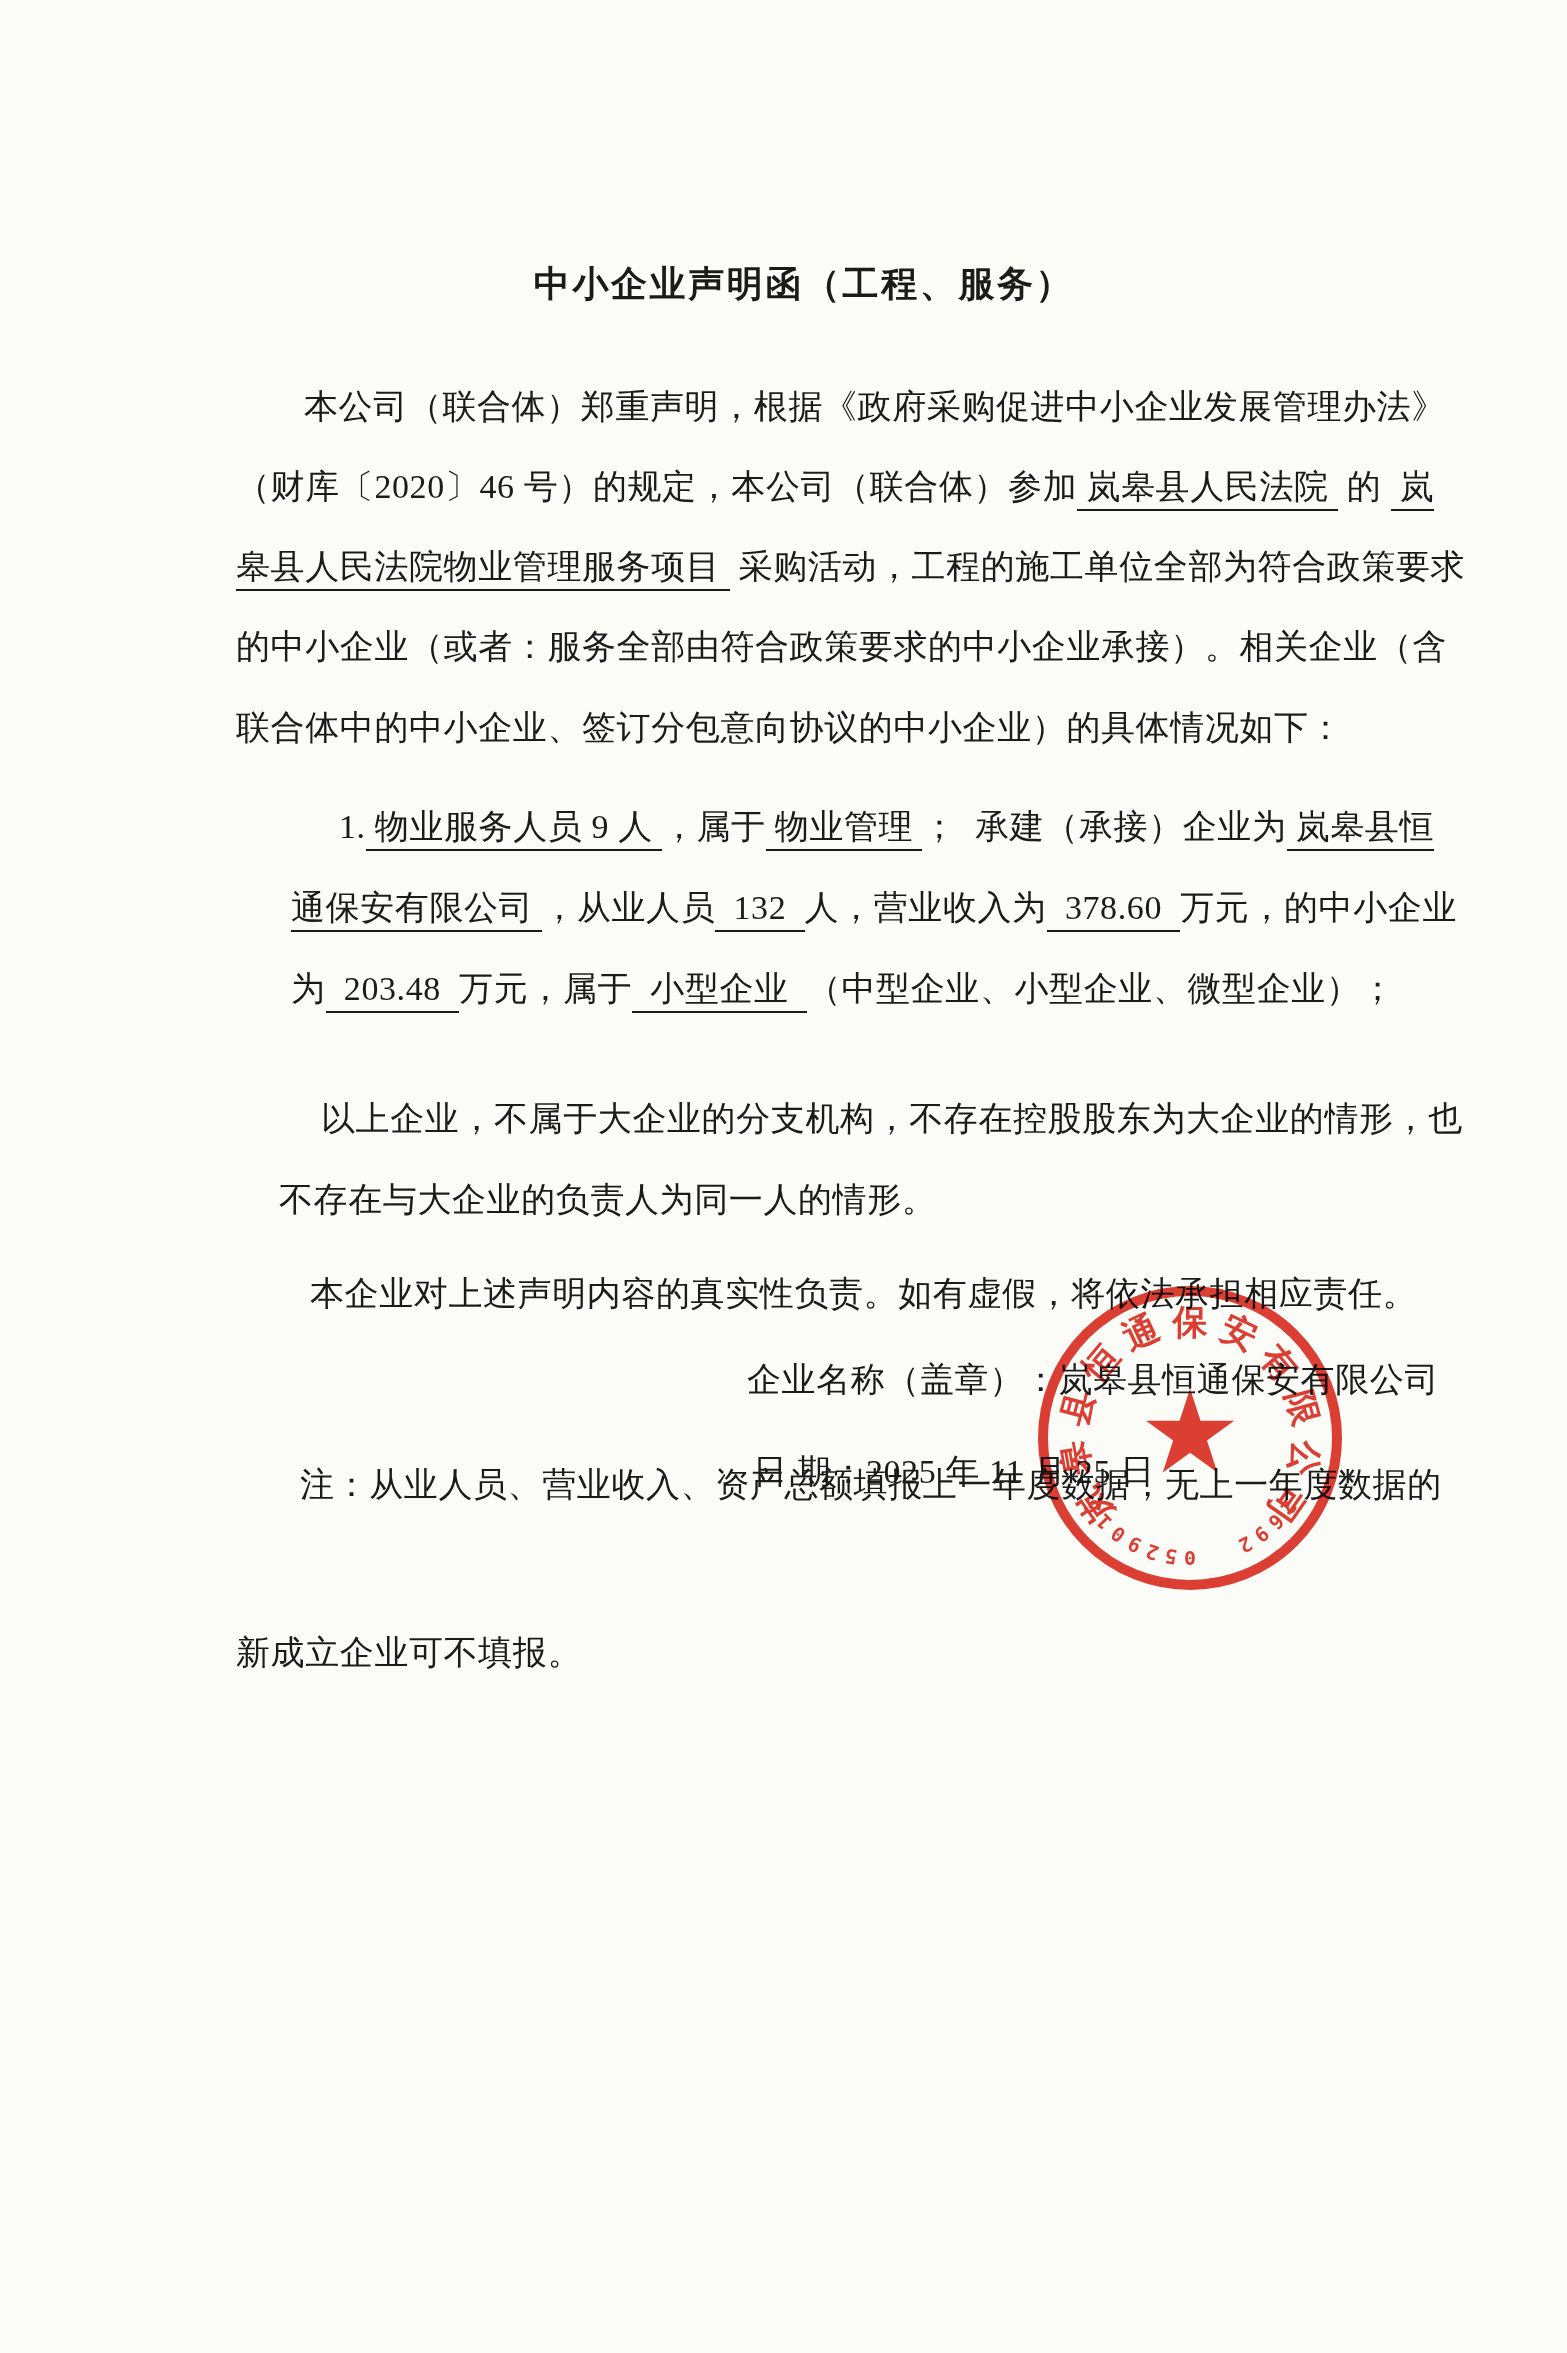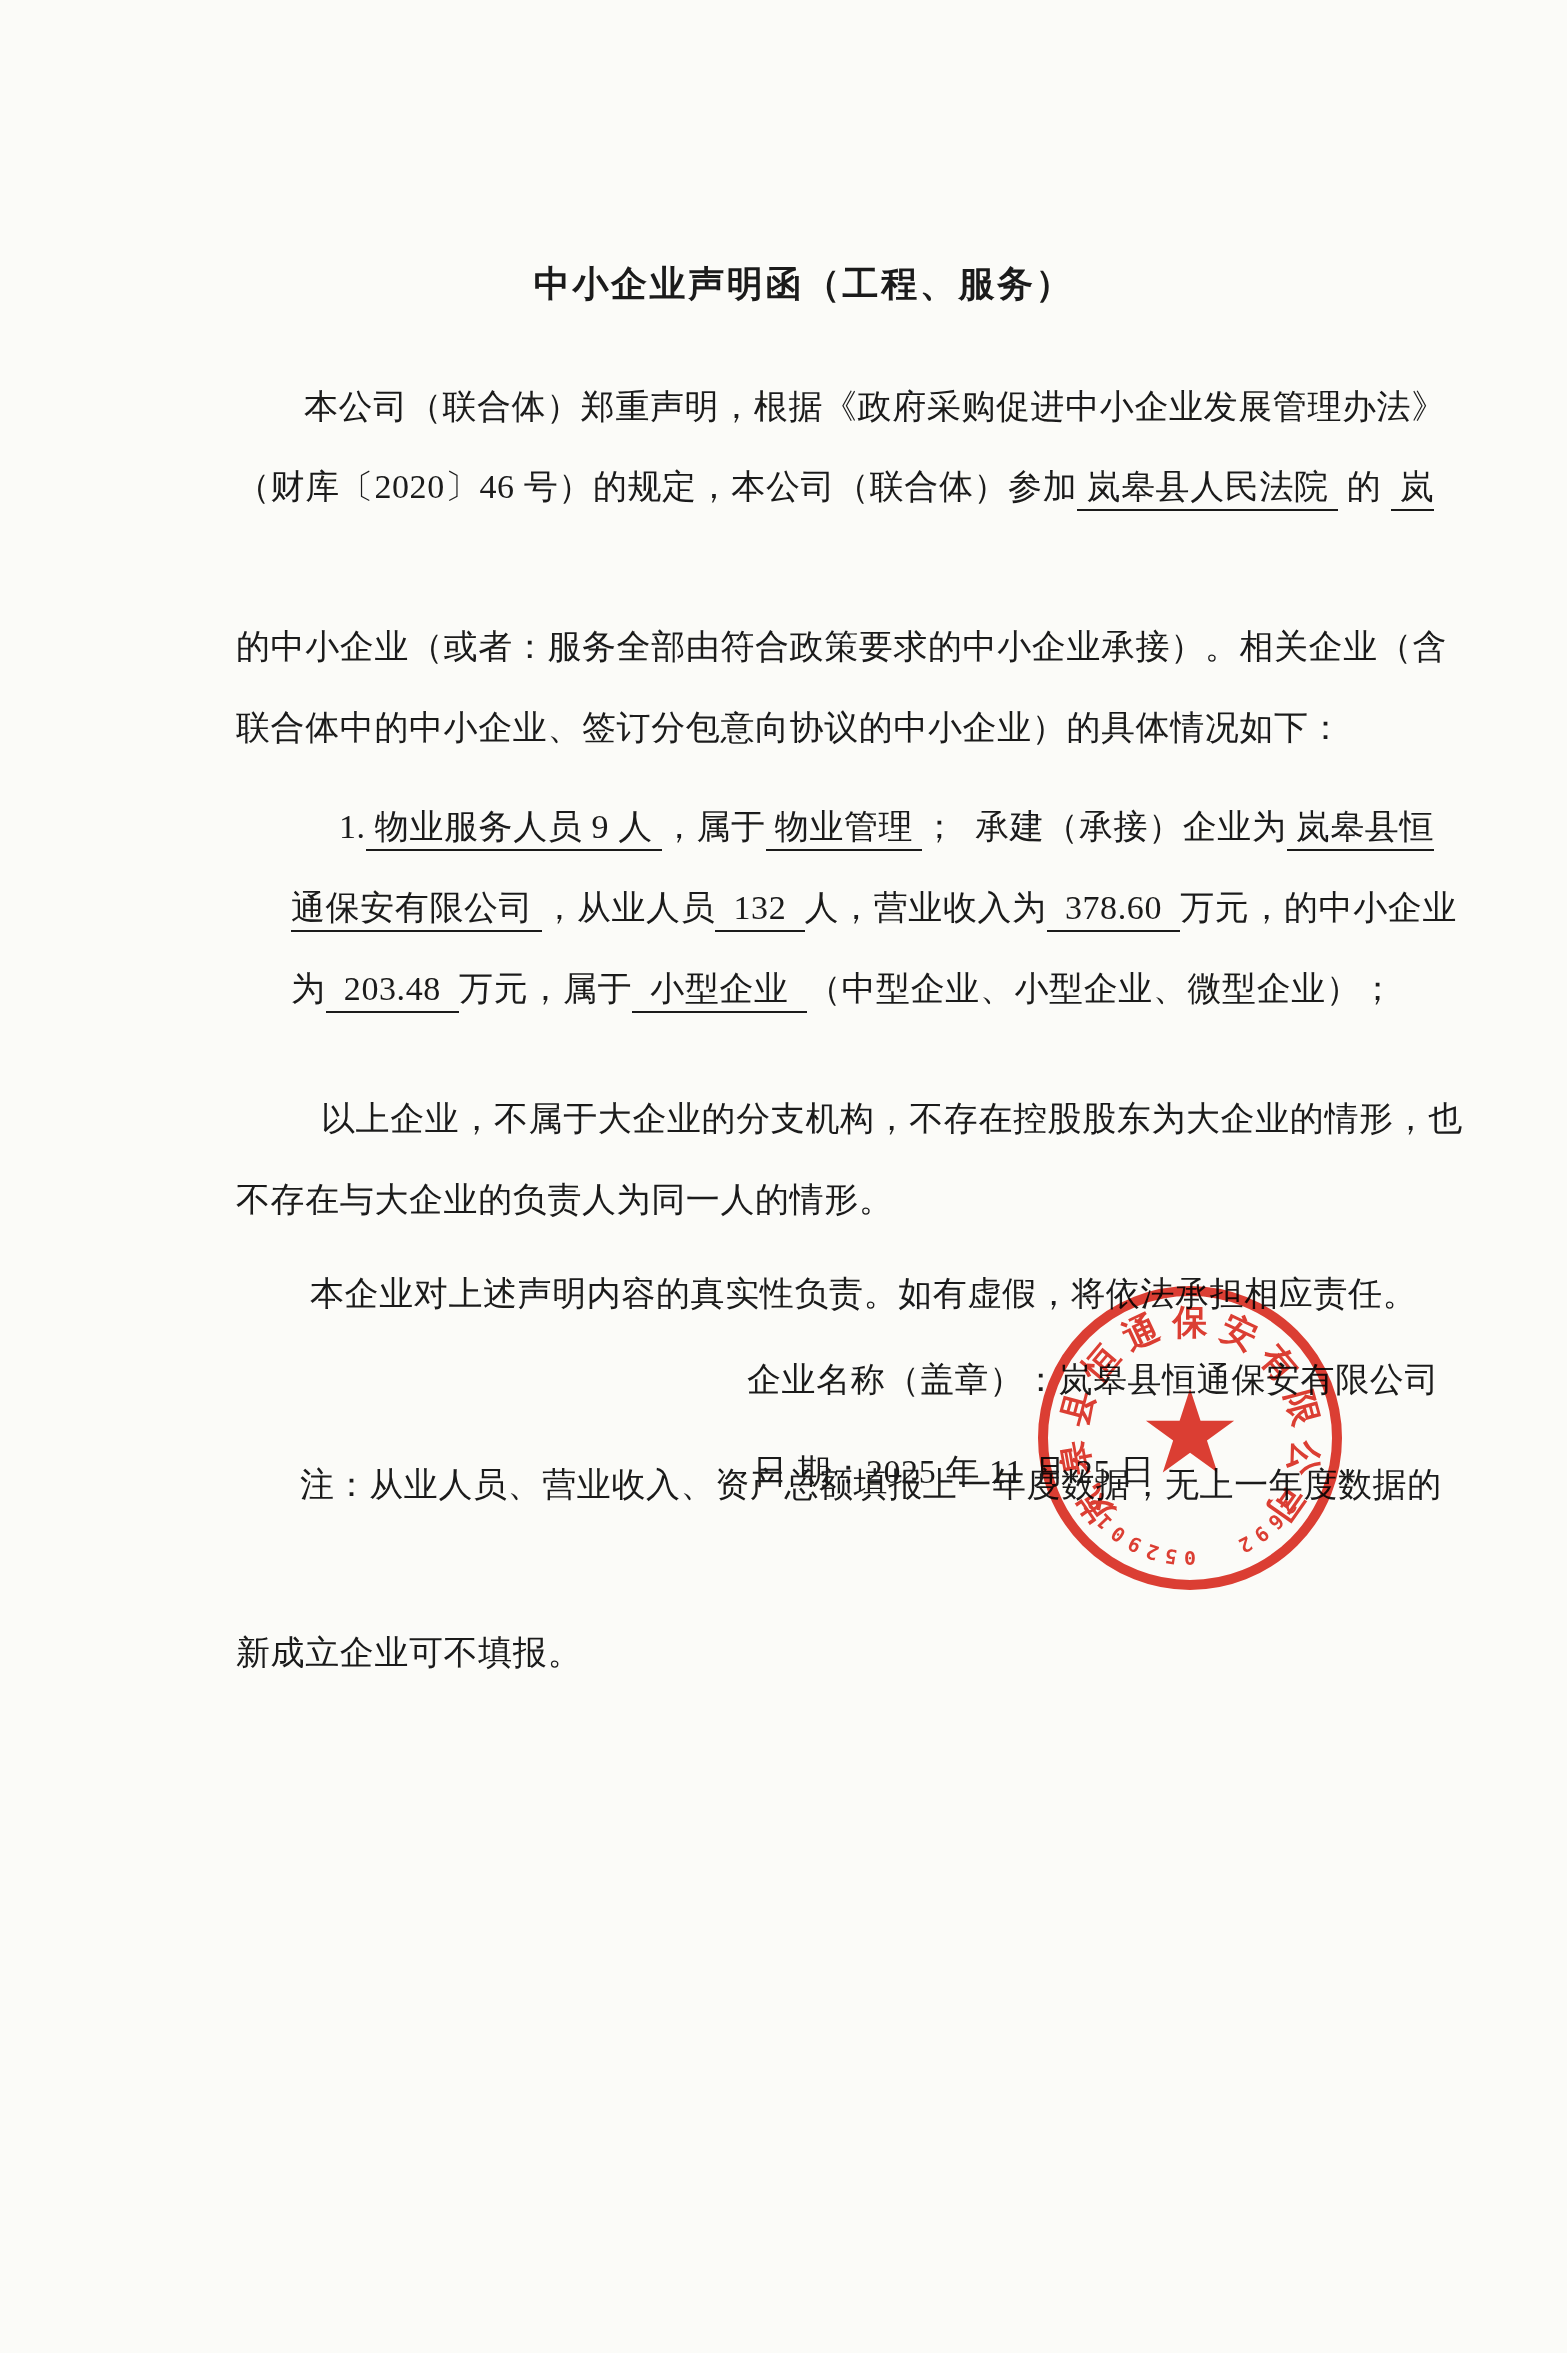--- a/index.html
+++ b/index.html
@@ -64,39 +64,42 @@
 <div class="page">
 
   <div class="line title" style="top:261px;">中小企业声明函（工程、服务）</div>
 
   <div class="line" style="top:384px;text-indent:68px;">本公司（联合体）郑重声明，根据《政府采购促进中小企业发展管理办法》</div>
 
   <div class="line" style="top:464px;">
     <span>（财库〔2020〕46 号）的规定，本公司（联合体）参加</span><span class="u">&nbsp;岚皋县人民法院&nbsp;</span><span>&nbsp;的&nbsp;</span><span class="u">&nbsp;岚</span>
   </div>
 
+  <div class="line" style="top:544px;">
+    <span class="u">皋县人民法院物业管理服务项目&nbsp;</span><span>&nbsp;采购活动，工程的施工单位全部为符合政策要求</span>
+  </div>
 
   <div class="line" style="top:624px;">的中小企业（或者：服务全部由符合政策要求的中小企业承接）。相关企业（含</div>
 
   <div class="line" style="top:705px;">联合体中的中小企业、签订分包意向协议的中小企业）的具体情况如下：</div>
 
   <div class="line item" style="top:804px;margin-left:48px;">
     <span>1.</span><span class="u">&nbsp;物业服务人员 9 人&nbsp;</span><span>，属于</span><span class="u">&nbsp;物业管理&nbsp;</span><span>；&nbsp;&nbsp;承建（承接）企业为</span><span class="u">&nbsp;岚皋县恒</span>
   </div>
 
   <div class="line item" style="top:885px;">
     <span class="u">通保安有限公司&nbsp;</span><span>，从业人员</span><span class="u">&nbsp;&nbsp;132&nbsp;&nbsp;</span><span>人，营业收入为</span><span class="u">&nbsp;&nbsp;378.60&nbsp;&nbsp;</span><span>万元，的中小企业</span>
   </div>
 
   <div class="line item" style="top:966px;">
     <span>为</span><span class="u">&nbsp;&nbsp;203.48&nbsp;&nbsp;</span><span>万元，属于</span><span class="u">&nbsp;&nbsp;小型企业&nbsp;&nbsp;</span><span>（中型企业、小型企业、微型企业）；</span>
   </div>
 
   <div class="line" style="top:1096px;text-indent:85px;">以上企业，不属于大企业的分支机构，不存在控股股东为大企业的情形，也</div>
-  <div class="line" style="top:1177px;">不存在与大企业的负责人为同一人的情形。</div>
+  <div class="line" style="top:1177px;margin-left:43px;">不存在与大企业的负责人为同一人的情形。</div>
 
   <div class="line" style="top:1271px;text-indent:74px;">本企业对上述声明内容的真实性负责。如有虚假，将依法承担相应责任。</div>
 
   <div class="line" style="left:747px;top:1357px;">
     <span>企业名称（盖章）：</span><span>岚皋县恒通保安有限公司</span>
   </div>
 
   <div class="line" style="left:753px;top:1449px;">日 期：2025 年 11 月 25 日</div>
 
   <div class="line" style="top:1462px;text-indent:64px;">注：从业人员、营业收入、资产总额填报上一年度数据，无上一年度数据的</div>

